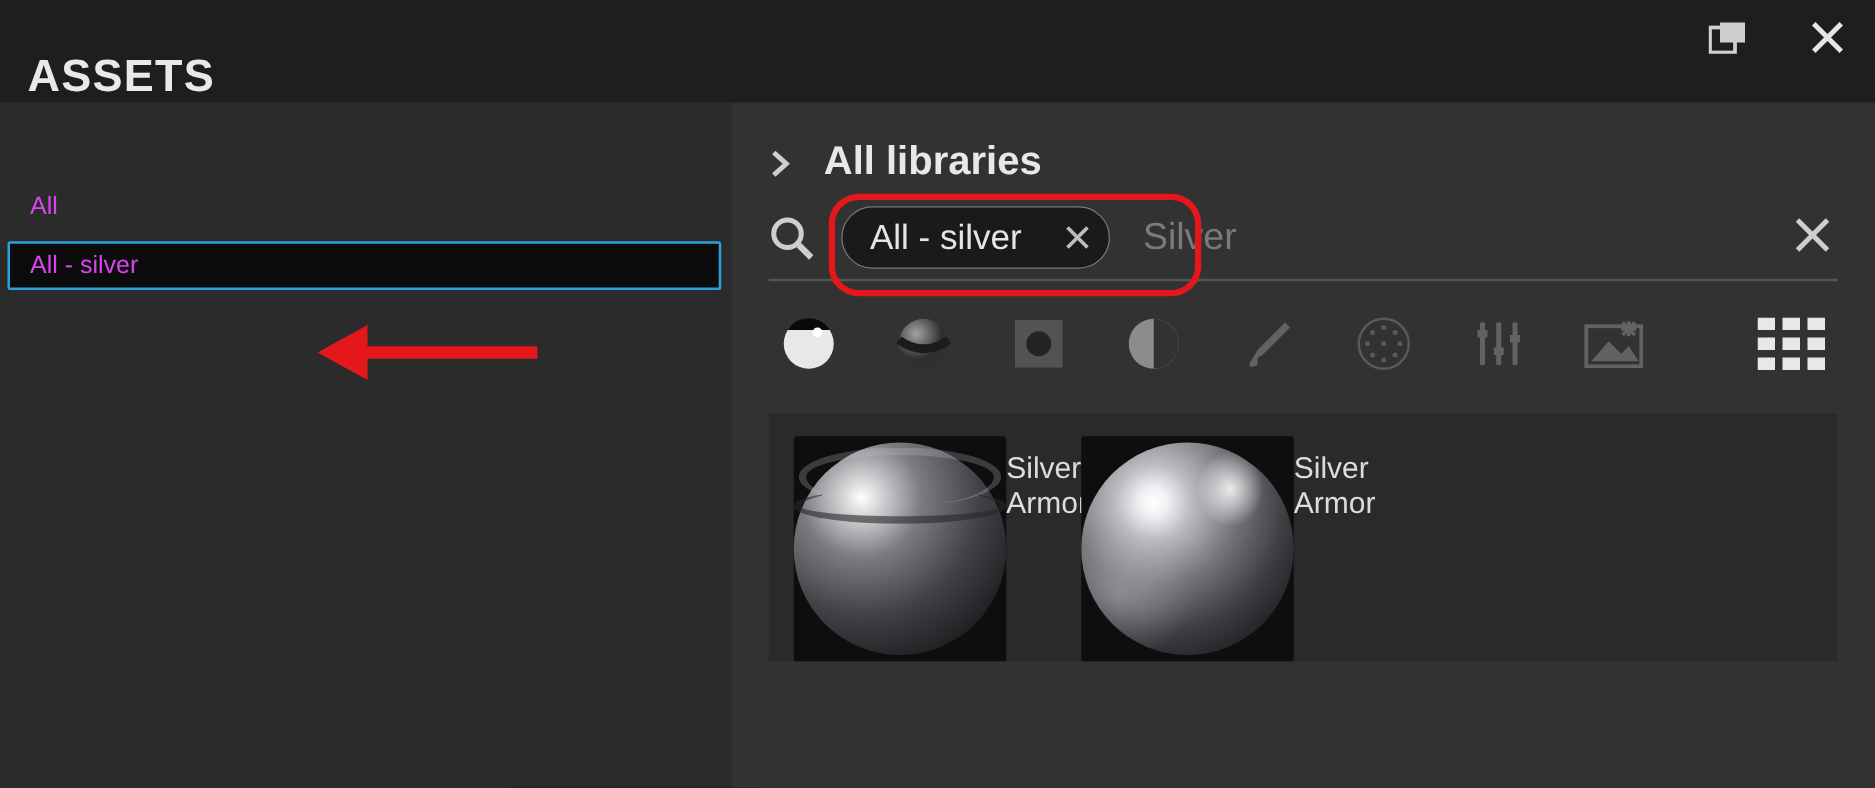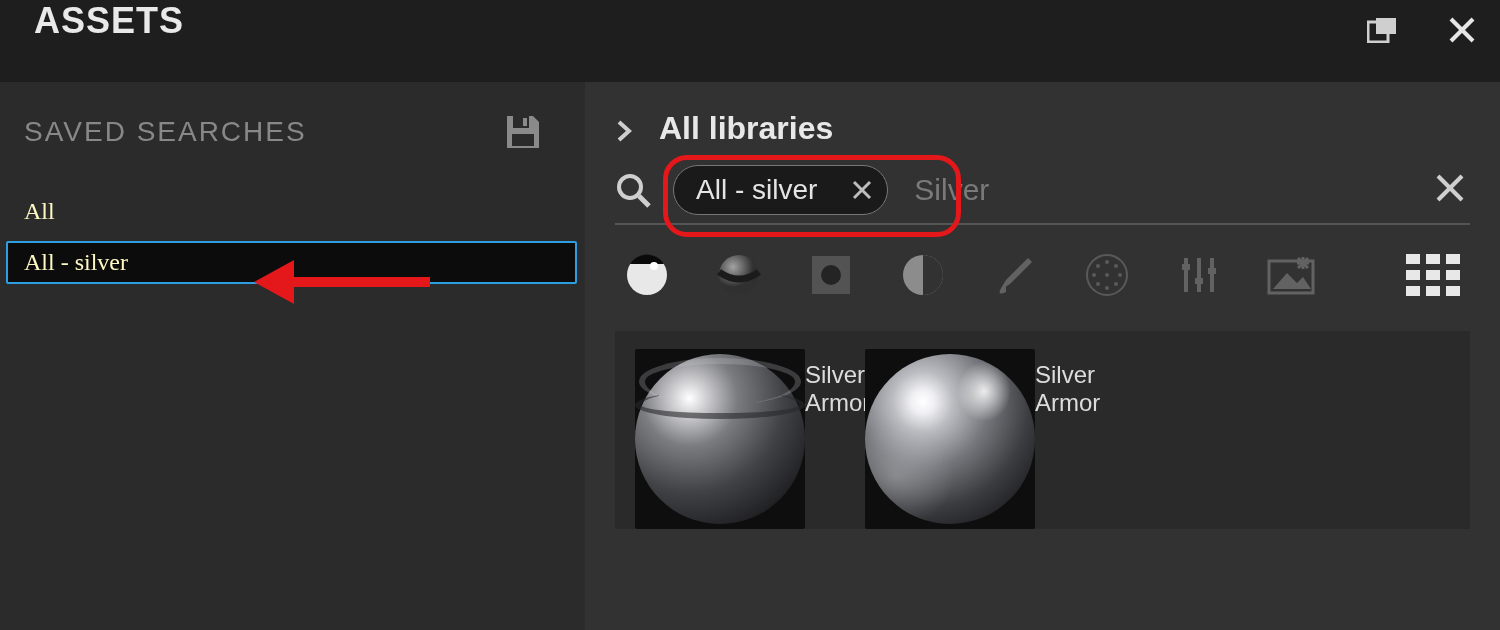--- a/index.html
+++ b/index.html
@@ -12,22 +12,22 @@
     color: #cfcfcf;
     overflow: hidden;
   }
 
   
   .header {
     position: relative;
     height: 82px;
     background: #1e1e1e;
     display: flex;
-    align-items: flex-start;
-    padding-left: 34px;
+    align-items: flex-end;
+    padding-left: 22px;
     box-sizing: border-box;
   }
   .header-title {
     font-size: 36px;
     font-weight: 700;
     letter-spacing: 1px;
     color: #e9e9e9;
   }
   .header-icons {
     position: absolute;
@@ -83,24 +83,23 @@
     cursor: pointer;
     display: flex;
     align-items: center;
     justify-content: center;
   }
   .side-list {
     margin-top: 34px;
   }
   .side-item {
     padding: 10px 0 10px 24px;
-    font-size: 24px;
-    color: #fef9c3;
-    cursor: pointer;
-    font-family: Liberation Serif, serif;
+    font-size: 20px;
+    color: #d946ef;
+    cursor: pointer;
   }
   .side-item.selected {
     background: #0c0c0c;
     border: 2px solid #2d9fe0;
     margin: 6px 8px 0 6px;
     padding: 6px 0 6px 16px;
     border-radius: 2px;
   }
 
   
@@ -294,31 +293,20 @@
         <line x1="3" y1="3" x2="25" y2="25" stroke="#e6e6e6" stroke-width="4"></line>
         <line x1="25" y1="3" x2="3" y2="25" stroke="#e6e6e6" stroke-width="4"></line>
       </svg>
     </div>
   </div>
 </div>
 
 <div class="cols">
 
   <div class="sidebar">
-    <div class="saved-row">
-      <div class="saved-title">SAVED SEARCHES</div>
-      <div class="save-icon-box">
-        <svg width="40" height="40" viewBox="0 0 40 40">
-          <path d="M4 4 H30 L36 10 V36 H4 Z" fill="#8a8a8a"></path>
-          <rect x="10" y="4" width="16" height="12" fill="#2b2b2b"></rect>
-          <rect x="20" y="6" width="4" height="8" fill="#8a8a8a"></rect>
-          <rect x="9" y="22" width="22" height="12" fill="#2b2b2b"></rect>
-        </svg>
-      </div>
-    </div>
 
     <div class="side-list">
       <div class="side-item">All</div>
       <div class="side-item selected">All - silver</div>
     </div>
 
     <svg class="annot-arrow" width="200" height="80" viewBox="0 0 200 80">
       <defs>
         <marker id="ah" markerWidth="14" markerHeight="14" refX="2" refY="5" orient="auto">
           <path d="M0 0 L12 5 L0 10 Z" fill="#e4171a"></path>

